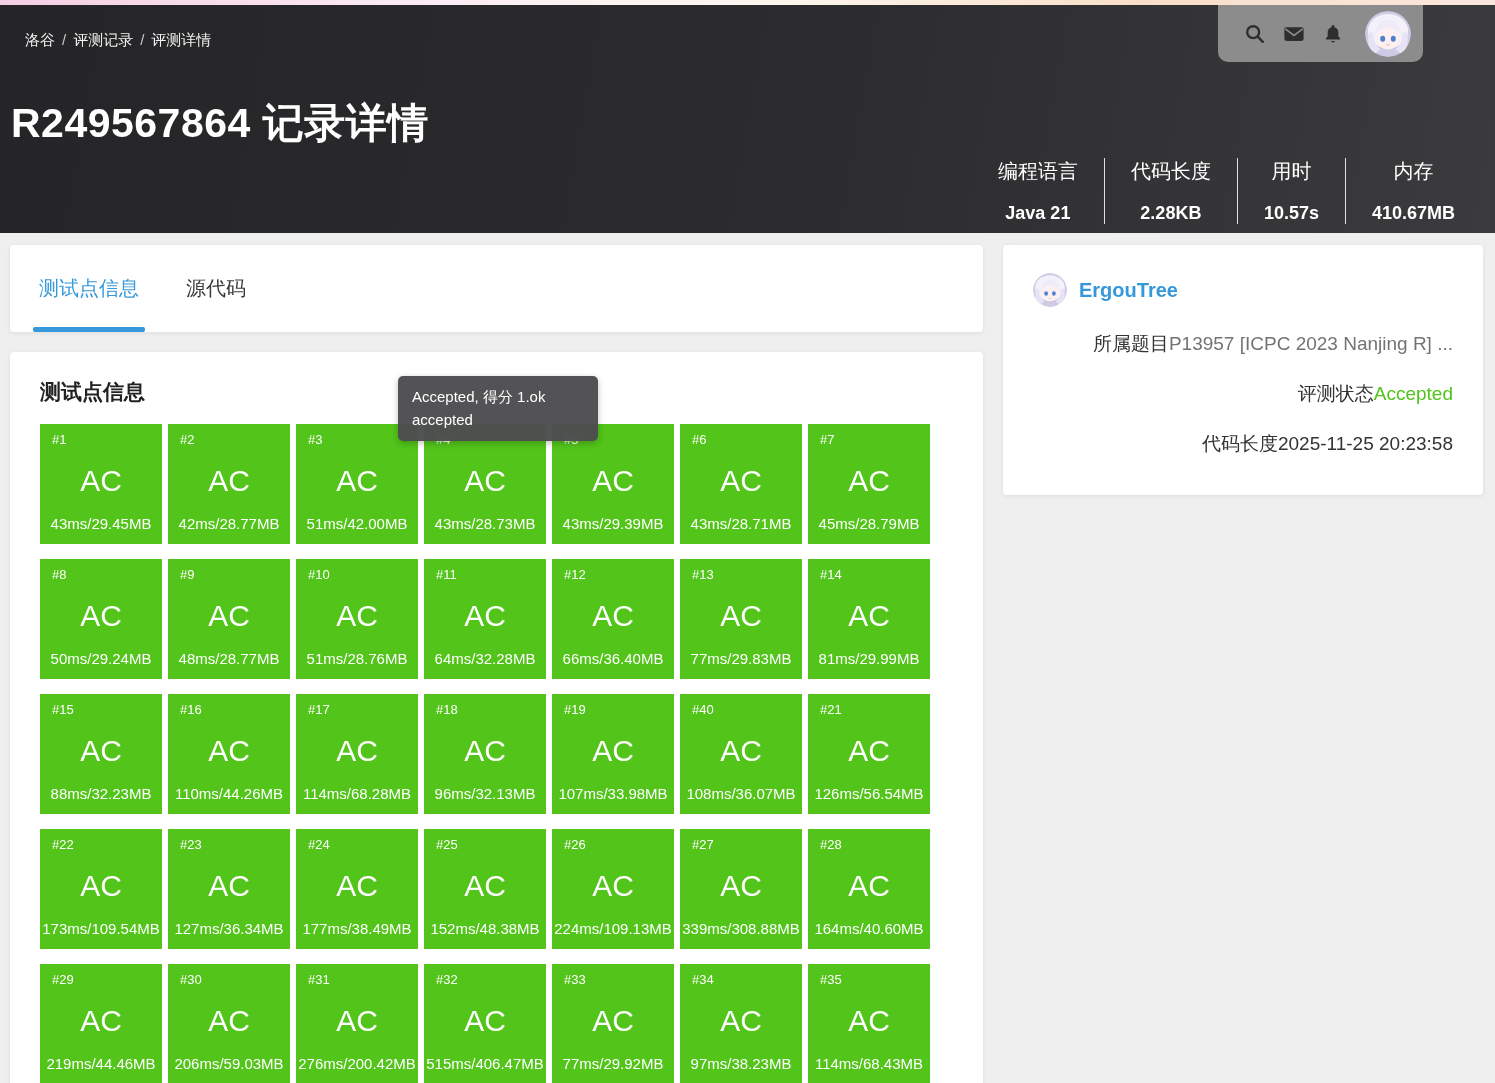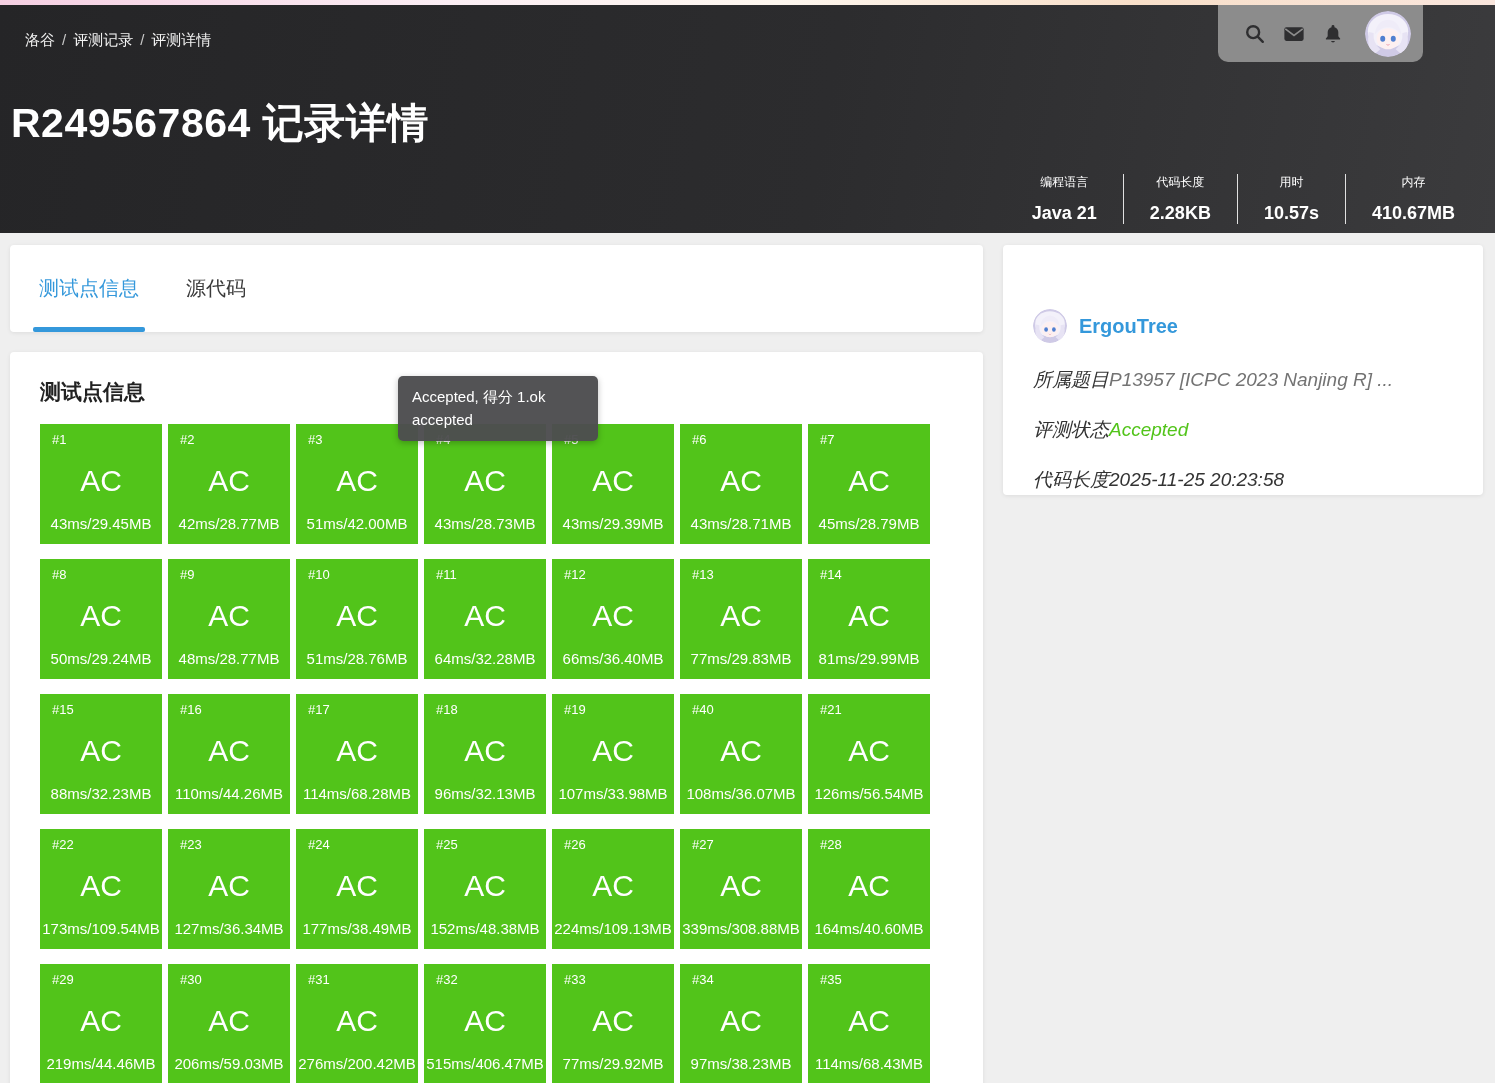--- a/index.html
+++ b/index.html
@@ -24,21 +24,21 @@
   .user-box { position:absolute; top:0; right:72px; width:205px; height:57px;
     background:#8c8c8c; border-radius:0 0 10px 10px;
     display:flex; align-items:center; padding-left:26px; gap:17px; }
   .ubox-icon { width:22px; height:22px; display:inline-flex; cursor:pointer; }
   .avatar-sm { width:46px; height:46px; border-radius:50%; overflow:hidden; margin-left:4px;
     cursor:pointer; flex:0 0 auto; }
   
   .stats { position:absolute; right:14px; bottom:9px; display:flex; align-items:stretch; }
   .stat { padding:0 26px; text-align:center; }
   .stat + .stat { border-left:1px solid rgba(255,255,255,.85); }
-  .stat-label { font-size:12px; margin-bottom:12px; }
+  .stat-label { font-size:20px; margin-bottom:18px; }
   .stat-value { font-size:18px; font-weight:bold; }
   
   .layout { position:absolute; top:245px; left:10px; display:flex; gap:20px; align-items:flex-start; }
   .card { background:#fff; border-radius:4px; box-shadow:0 1px 4px rgba(0,0,0,.08); }
   .left-col { width:973px; }
   
   .tabs-card { height:87px; display:flex; align-items:stretch; padding-left:29px; margin-bottom:20px; }
   .tab { font-size:20px; color:#3a3a3a; margin-right:47px; position:relative;
     display:flex; align-items:center; cursor:pointer; }
   .tab.active { color:#3498db; }
@@ -51,24 +51,24 @@
   .tc { width:122px; height:120px; background:#52c41a; color:#fff; cursor:pointer;
     display:flex; flex-direction:column; align-items:center; padding:8px 4px 12px; }
   .tc-id { align-self:flex-start; font-size:13px; padding-left:8px; }
   .tc-status { font-size:30px; flex:1; display:flex; align-items:center; }
   .tc-detail { font-size:15px; white-space:nowrap; }
   .tooltip { position:absolute; left:388px; top:24px; width:200px; z-index:5;
     background:rgba(77,77,79,.97); color:#fff; font-size:15px; line-height:1.55;
     padding:9px 14px; border-radius:5px; box-shadow:0 2px 6px rgba(0,0,0,.25); }
   
   .sidebar-card { width:480px; padding:28px 30px; height:250px; }
-  .user-row { display:flex; align-items:center; gap:12px; margin-bottom:8px;margin-top:36px; }
+  .user-row { display:flex; align-items:center; gap:12px; margin-bottom:8px; }
   .avatar-xs { width:34px; height:34px; border-radius:50%; overflow:hidden; cursor:pointer; flex:0 0 auto; }
   .user-name { font-size:20px; font-weight:bold; color:#3498db; text-decoration:none; cursor:pointer; }
-  .info-row { display:flex; justify-content:flex-start; align-items:center; margin-top:24px; font-size:19px;font-style:italic; }
+  .info-row { display:flex; justify-content:flex-end; align-items:center; margin-top:24px; font-size:19px; }
   .info-label { color:#333; }
   .info-value { color:#333; text-align:right; }
   .info-value.link { color:#737373; text-decoration:none; cursor:pointer; }
   .info-value.status { color:#52c41a; }
   .hidden-defs { position:absolute; width:0; height:0; overflow:hidden; }
 </style>
 </head>
 <body>
 
 <svg class="hidden-defs" aria-hidden="true">

